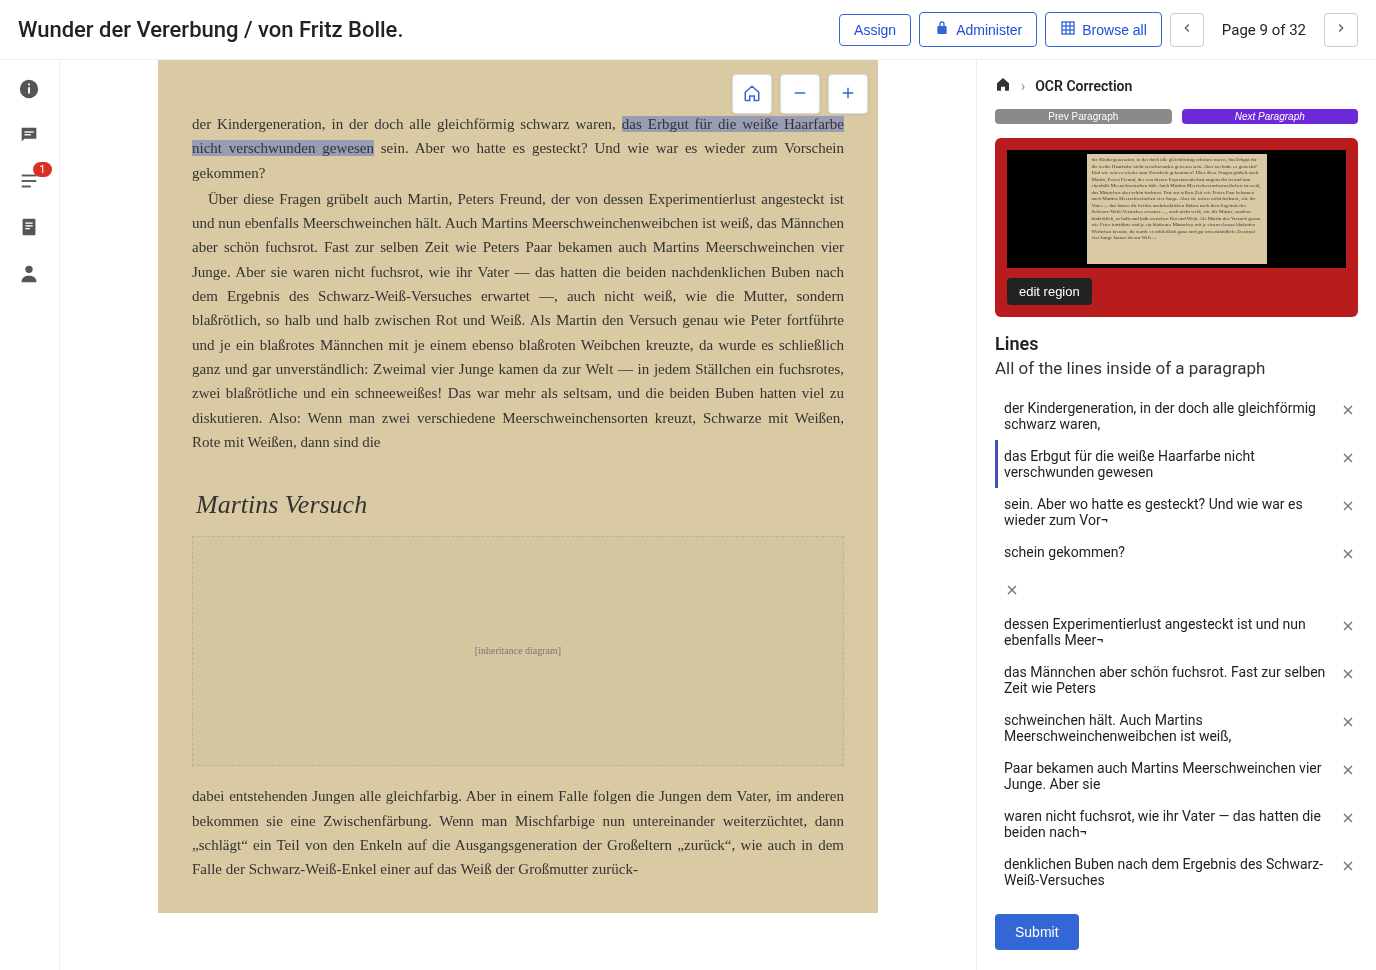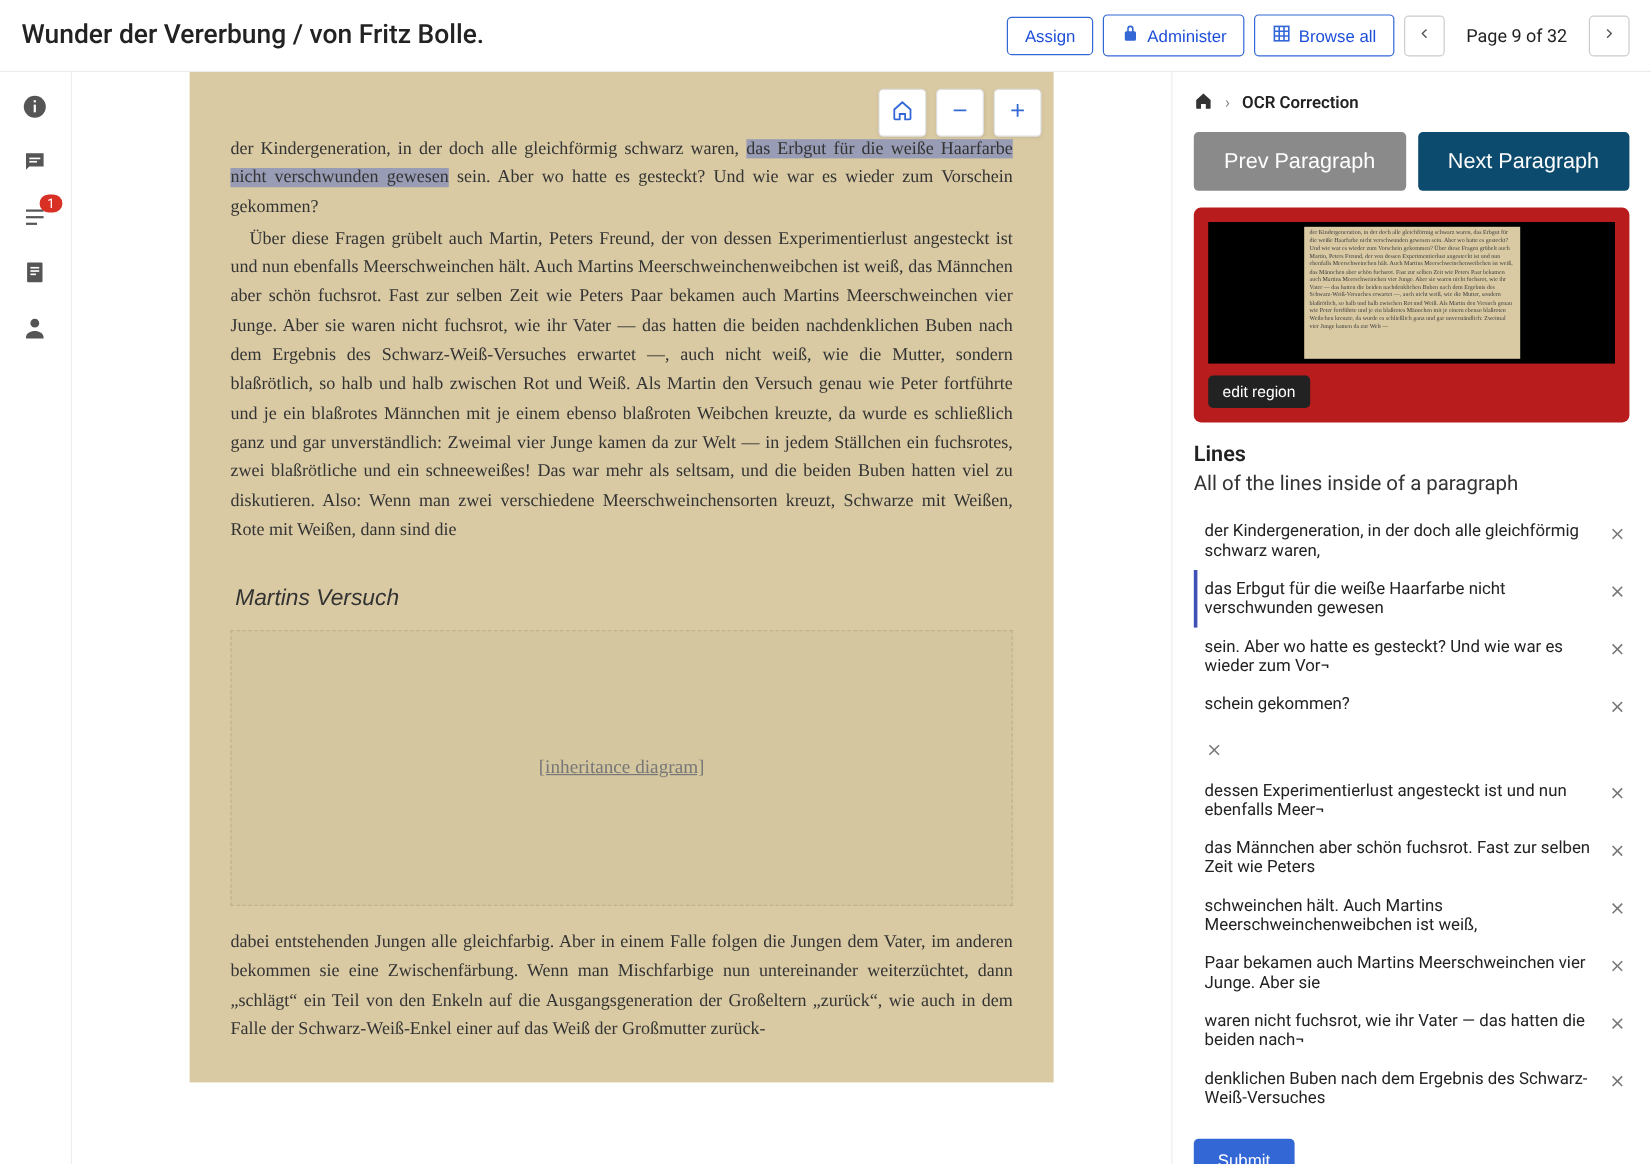--- a/index.html
+++ b/index.html
@@ -16,35 +16,35 @@
   .left-rail { width: 60px; border-right: 1px solid #eee; display: flex; flex-direction: column; align-items: center; padding-top: 18px; gap: 22px; }
   .rail-item { width: 24px; height: 24px; position: relative; cursor: pointer; color: #555; }
   .rail-item svg { width: 22px; height: 22px; fill: #555; }
   .badge { position: absolute; top: -8px; right: -10px; background: #d93025; color: #fff; font-size: 11px; border-radius: 10px; padding: 1px 6px; }
 
   .viewer { flex: 1; background: #fff; display: flex; justify-content: center; overflow: auto; padding: 0 10px 20px; }
   .page-wrap { position: relative; width: 720px; }
   .page-img { width: 720px; background: #d9caa3; color: #333; font-family: Georgia, 'Times New Roman', serif; padding: 52px 34px 30px; line-height: 1.62; font-size: 15px; text-align: justify; }
   .page-img .highlight { background: rgba(90,110,200,0.5); }
   .page-img p { margin-bottom: 2px; }
-  .experiment-label { font-style: italic; font-family: Liberation Sans, sans-serif; font-size: 19px; margin: 28px 0 4px 4px; display:inline-block;}
-  .diagram { height: 230px; background: rgba(0,0,0,0.02); border: 1px dashed rgba(0,0,0,0.1); margin: 6px 0 18px; display:flex; align-items:center; justify-content:center; color:#777; font-size:16px;text-decoration:underline;}
+  .experiment-label { font-style: italic; font-family: Liberation Serif, serif; font-size: 26px; margin: 28px 0 4px 4px; display:inline-block;}
+  .diagram { height: 230px; background: rgba(0,0,0,0.02); border: 1px dashed rgba(0,0,0,0.1); margin: 6px 0 18px; display:flex; align-items:center; justify-content:center; color:#777; font-size:10px;}
   .zoom-controls { position: absolute; top: 14px; right: 10px; display: flex; gap: 8px; }
   .zoom-btn { width: 40px; height: 40px; background: #fff; border: 1px solid #ddd; border-radius: 4px; display: flex; align-items:center; justify-content:center; cursor:pointer; box-shadow: 0 1px 3px rgba(0,0,0,0.08);}
   .zoom-btn svg { width:18px; height:18px; }
 
   .right-panel { width: 400px; border-left: 1px solid #eee; padding: 16px 18px; overflow-y: auto; }
   .breadcrumb { display: flex; align-items: center; gap: 10px; font-size: 14px; margin-bottom: 14px; }
   .breadcrumb svg { width: 16px; height: 16px; fill: #333; }
   .bc-sep { color: #888; }
   .bc-label { font-weight: 600; }
   .para-nav { display: flex; gap: 10px; margin-bottom: 14px; }
-  .para-btn { flex: 1; padding: 14px 0; border-radius: 4px; font-size: 18px; border:none; cursor:pointer; color:#fff;}
+  .para-btn { flex: 1; padding: 2px 0; border-radius: 4px; font-size: 10px; border:none; cursor:pointer; color:#fff;}
   .prev-btn { background: #8a8a8a; }
-  .next-btn { background: #0c4a6e; }
+  .next-btn { background: #6d28d9; font-style: italic; }
   .thumb-card { background: #b91c1c; border-radius: 6px; padding: 12px; margin-bottom: 16px; }
   .thumb { width: 100%; height: 118px; background: #000; display:flex; align-items:center; justify-content:center;}
   .thumb-inner { width: 180px; height: 110px; background: #d9caa3; font-size: 5px; line-height:1.3; color:#3a3a3a; padding:3px 5px; overflow:hidden; font-family: Georgia, serif;}
   .edit-region { margin-top: 10px; background: #222; color: #fff; border:none; padding: 6px 12px; border-radius: 4px; font-size: 13px; cursor:pointer;}
   .lines-heading { font-size: 18px; font-weight: 600; margin-bottom: 4px; }
   .lines-sub { font-size: 17px; color: #333; margin-bottom: 14px; }
   .line-row { display:flex; align-items:flex-start; gap:8px; padding: 8px 0; border-left: 3px solid transparent; padding-left: 6px;}
   .line-row.active { border-left-color: #3f51b5; }
   .line-text { flex:1; font-size: 14px; color:#222; }
   .line-del { width: 18px; height: 18px; cursor:pointer; flex-shrink:0; margin-top:2px;}

